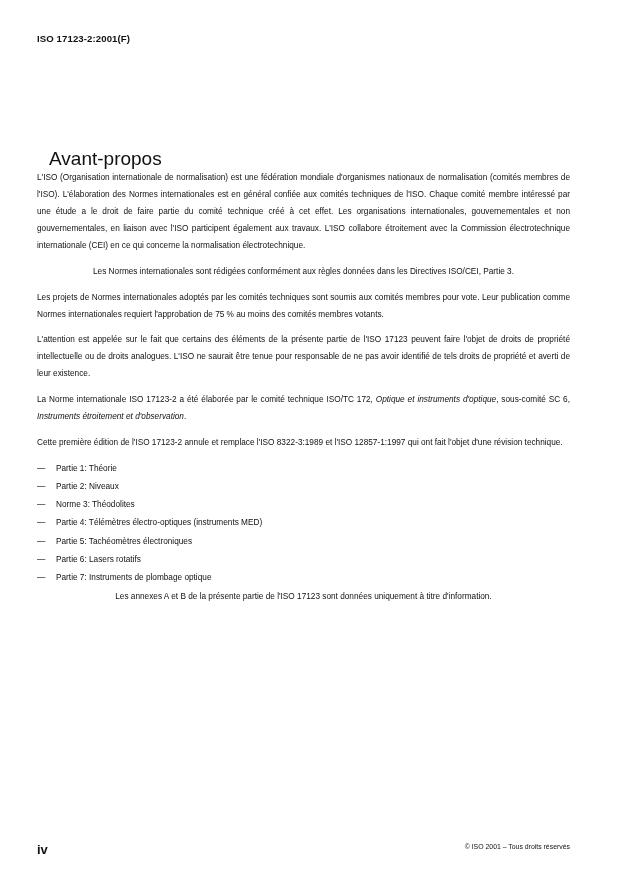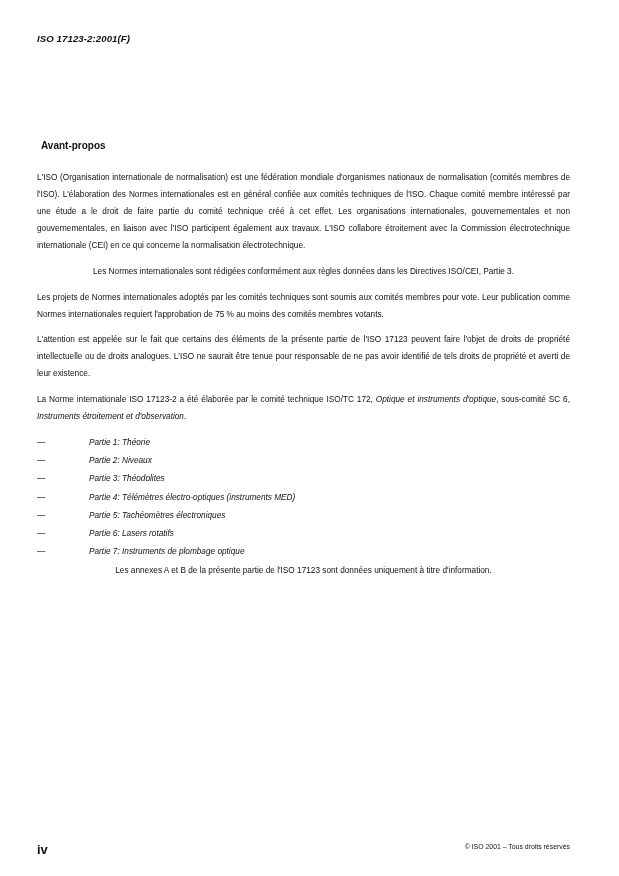--- a/index.html
+++ b/index.html
@@ -15,29 +15,28 @@
       font-family: "Liberation Sans", sans-serif;
       color: #111111;
     }
     .page-header {
       position: absolute;
       left: 37px;
       top: 33px;
       font-size: 9.6px;
       font-weight: bold;
       letter-spacing: 0.1px;
-      font-style: italic;
     }
     .page-title {
       position: absolute;
       left: 37px;
       top: 136px;
-      margin: 4px;
-      font-size: 10px;
-      font-weight: bold;
+      margin: 12px;
+      font-size: 19px;
+      font-weight: normal;
     }
     .content {
       position: absolute;
       left: 37px;
       top: 169px;
       width: 533px;
       font-size: 8.25px;
       line-height: 17px;
     }
     .content p {
@@ -59,22 +58,20 @@
       display: flex;
       align-items: baseline;
       margin: 0 0 7.8px 0;
       height: 10.45px;
     }
     .parts-list .dash {
       width: 19px;
       flex: 0 0 19px;
     }
     .parts-list .part-label {
-      font-style: italic;
-      margin-left: 33px;
     }
     .footer-page {
       position: absolute;
       left: 37px;
       top: 842px;
       font-size: 13px;
       font-weight: bold;
     }
     .footer-copyright {
       position: absolute;
@@ -89,33 +86,34 @@
 <div class="page-header">ISO 17123-2:2001(F)</div>
 
 <h1 class="page-title">Avant-propos</h1>
 
 <div class="content">
   <p>L'ISO (Organisation internationale de normalisation) est une fédération mondiale d'organismes nationaux de normalisation (comités membres de l'ISO). L'élaboration des Normes internationales est en général confiée aux comités techniques de l'ISO. Chaque comité membre intéressé par une étude a le droit de faire partie du comité technique créé à cet effet. Les organisations internationales, gouvernementales et non gouvernementales, en liaison avec l'ISO participent également aux travaux. L'ISO collabore étroitement avec la Commission électrotechnique internationale (CEI) en ce qui concerne la normalisation électrotechnique.</p>
   <p class="left">Les Normes internationales sont rédigées conformément aux règles données dans les Directives ISO/CEI, Partie 3.</p>
   <p>Les projets de Normes internationales adoptés par les comités techniques sont soumis aux comités membres pour vote. Leur publication comme Normes internationales requiert l'approbation de 75 % au moins des comités membres votants.</p>
   <p>L'attention est appelée sur le fait que certains des éléments de la présente partie de l'ISO 17123 peuvent faire l'objet de droits de propriété intellectuelle ou de droits analogues. L'ISO ne saurait être tenue pour responsable de ne pas avoir identifié de tels droits de propriété et averti de leur existence.</p>
   <p><span>La Norme internationale ISO 17123-2 a été élaborée par le comité technique ISO/TC 172, </span><i>Optique et instruments d'optique</i><span>, sous-comité SC 6, </span><i>Instruments étroitement et d'observation</i><span>.</span></p>
+  <p>Cette première édition de l'ISO 17123-2 annule et remplace l'ISO 8322-3:1989 et l'ISO 12857-1:1997 qui ont fait l'objet d'une révision technique.</p>
 
   <ul class="parts-list">
     <li>
         <span class="dash">—</span>
         <span class="part-label">Partie 1: Théorie</span>
       </li>
     <li>
         <span class="dash">—</span>
         <span class="part-label">Partie 2: Niveaux</span>
       </li>
     <li>
         <span class="dash">—</span>
-        <span class="part-label">Partie 3: Théodolites</span>
+        <span class="part-label">Norme 3: Théodolites</span>
       </li>
     <li>
         <span class="dash">—</span>
         <span class="part-label">Partie 4: Télémètres électro-optiques (instruments MED)</span>
       </li>
     <li>
         <span class="dash">—</span>
         <span class="part-label">Partie 5: Tachéomètres électroniques</span>
       </li>
     <li>

